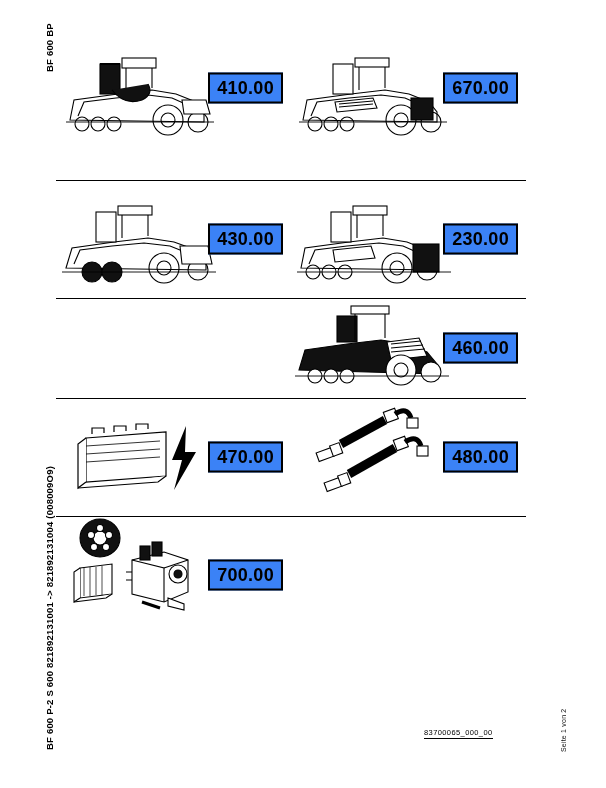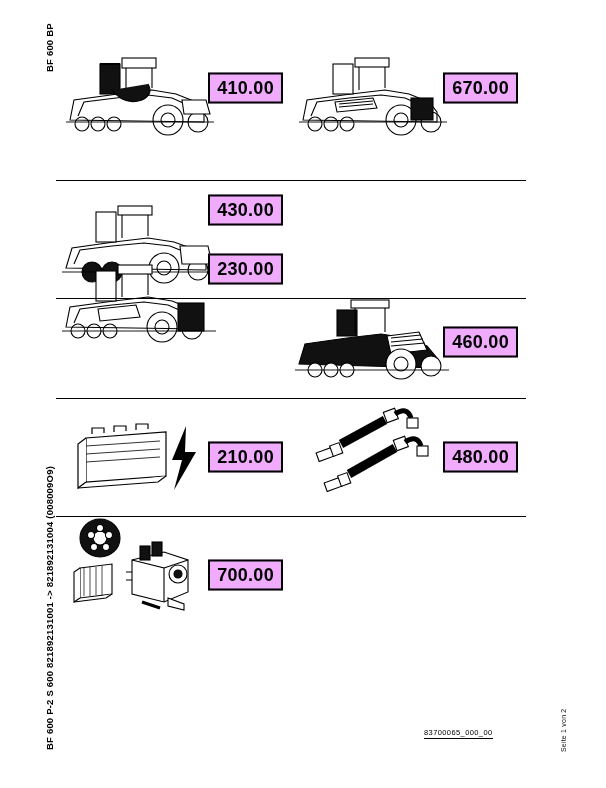--- a/index.html
+++ b/index.html
@@ -77,21 +77,21 @@
     left: 0; top: 0;
     width: 165px;
     height: 100%;
   }
   .numbox {
     position: absolute;
     right: 8px;
     top: 50%;
     transform: translateY(-50%);
     border: 2px solid #000;
-    background: #f0abfc;
+    background: #3b82f6;
     padding: 4px 7px 5px 7px;
     font-size: 18px;
     font-weight: bold;
     letter-spacing: 0.3px;
     line-height: 1;
     min-width: 68px;
     text-align: center;
   }
 
   
@@ -203,21 +203,21 @@
               <path d="M8 94 L156 94" stroke-width="0.9"></path>
             </g>
           </svg>
         </div>
         <div class="numbox">670.00</div>
       </div>
     </div>
 
     <div class="hr" style="top:152px;"></div>
 
-    <div class="row" style="top:152px; height:118px;flex-direction:column;">
+    <div class="row" style="top:152px; height:118px;">
 
       <div class="cell">
         <div class="figure">
           <svg viewBox="0 0 165 118" width="165" height="118">
             <g fill="none" stroke="#000" stroke-width="1.1">
               <path d="M10 88 L16 68 L58 62 L92 58 L118 62 L140 70 L150 82 L150 90 Z" fill="#fff"></path>
               <path d="M18 84 L24 70 L56 66 L88 63 L114 66 L134 74"></path>
               <rect x="40" y="32" width="20" height="30" fill="#fff"></rect>
               <rect x="62" y="26" width="34" height="9" fill="#fff"></rect>
               <path d="M66 35 L66 58 M92 35 L92 56"></path>
@@ -254,21 +254,21 @@
               <path d="M6 92 L160 92" stroke-width="0.9"></path>
             </g>
           </svg>
         </div>
         <div class="numbox">230.00</div>
       </div>
     </div>
 
     <div class="hr" style="top:270px;"></div>
 
-    <div class="row" style="top:264px; height:100px;justify-content:center;">
+    <div class="row" style="top:270px; height:100px;justify-content:center;">
       <div class="cell"></div>
       <div class="cell">
         <div class="figure">
           <svg viewBox="0 0 165 100" width="165" height="100">
             <g stroke="#000" stroke-width="1.1">
               <path d="M8 72 L14 52 L56 46 L90 42 L116 46 L136 54 L146 66 L146 76 Z" fill="#111"></path>
               <rect x="46" y="18" width="20" height="26" fill="#111"></rect>
               <rect x="60" y="8" width="38" height="8" fill="#fff"></rect>
               <path d="M64 16 L64 42 M94 16 L94 40" fill="none"></path>
               <path d="M96 44 L128 40 L136 58 L100 62 Z" fill="#fff"></path>
@@ -299,21 +299,21 @@
               <path d="M30 40 L22 46 L22 90 L30 84" fill="#fff"></path>
               <path d="M22 90 L102 84 L110 78" fill="#fff"></path>
               <path d="M36 36 L36 30 L48 30 L48 35"></path>
               <path d="M58 34 L58 28 L70 28 L70 33"></path>
               <path d="M80 32 L80 26 L92 26 L92 31"></path>
               <path d="M30 48 L104 43 M30 56 L104 51 M30 64 L104 59" stroke-width="0.8"></path>
               <path d="M130 28 L116 62 L126 62 L118 92 L140 54 L129 54 Z" fill="#000" stroke="none"></path>
             </g>
           </svg>
         </div>
-        <div class="numbox">210.00</div>
+        <div class="numbox">470.00</div>
       </div>
 
       <div class="cell">
         <div class="figure">
           <svg viewBox="0 0 165 118" width="165" height="118">
             <g fill="none" stroke="#000" stroke-width="1.1">
 
               <rect x="26" y="52" width="16" height="9" transform="rotate(-20 34 56)" fill="#fff"></rect>
               <rect x="40" y="46" width="10" height="11" transform="rotate(-20 45 51)" fill="#fff"></rect>
               <path d="M50 46 L94 22" stroke="#000" stroke-width="9"></path>

